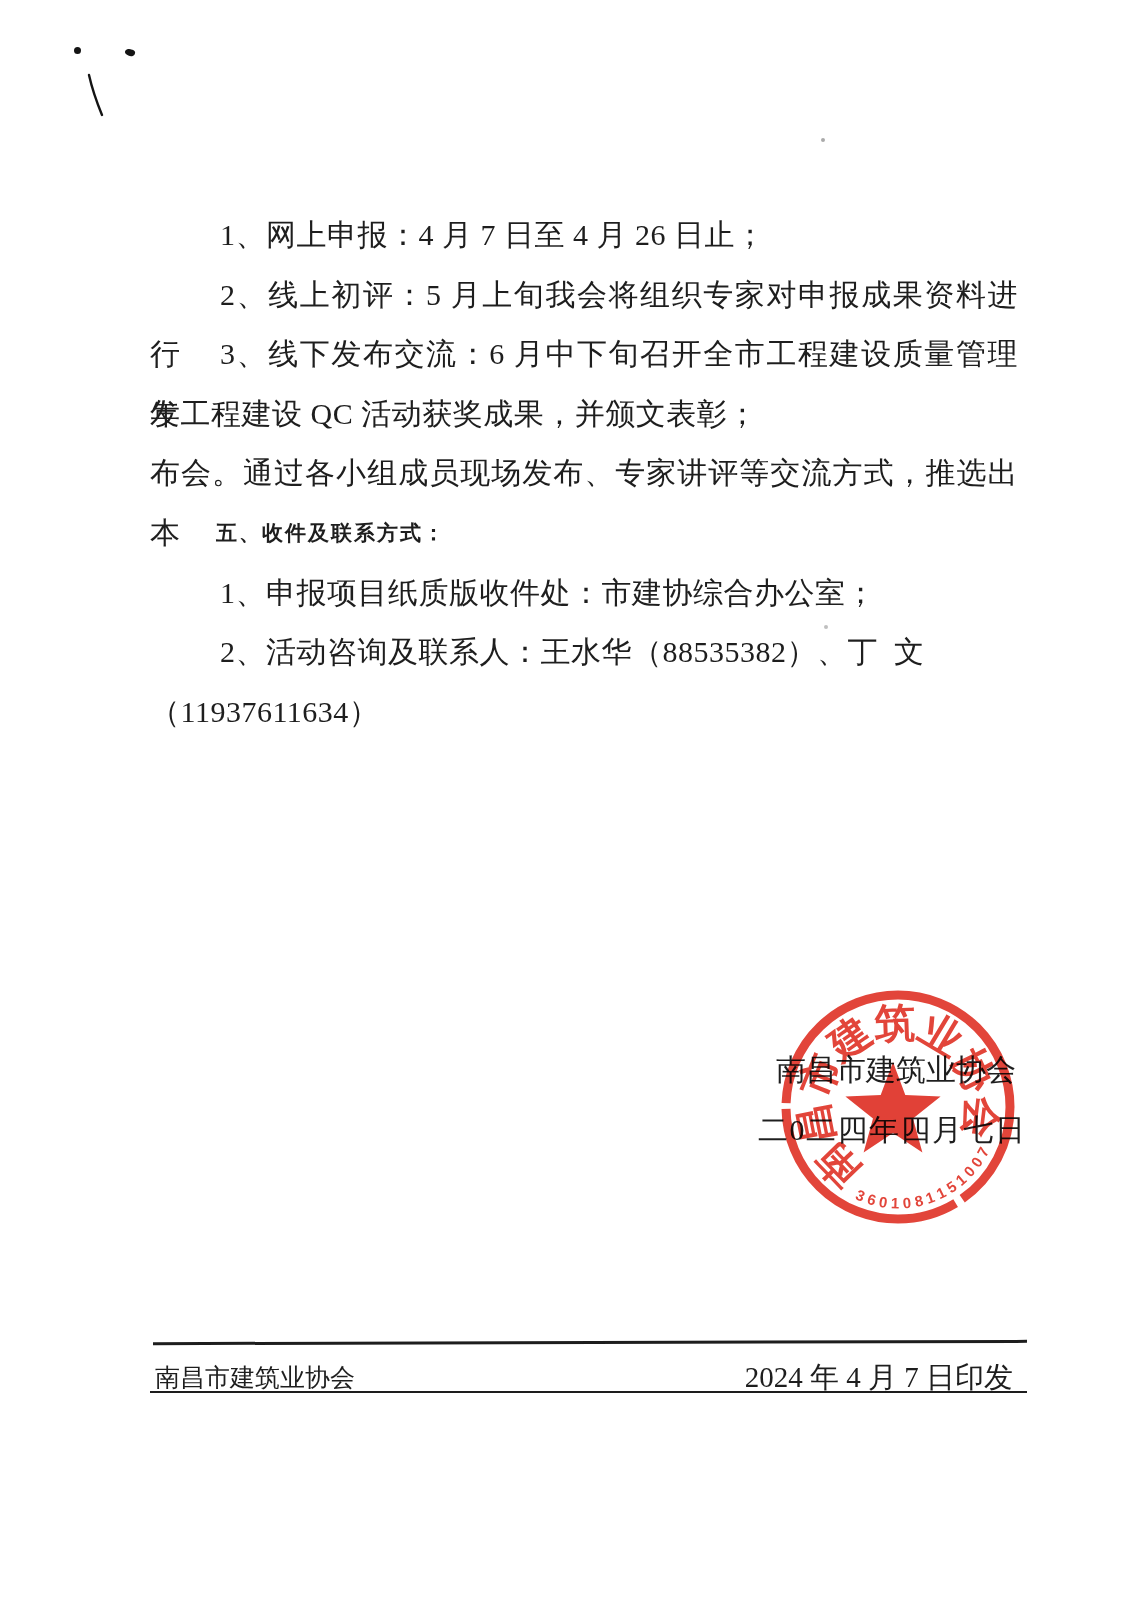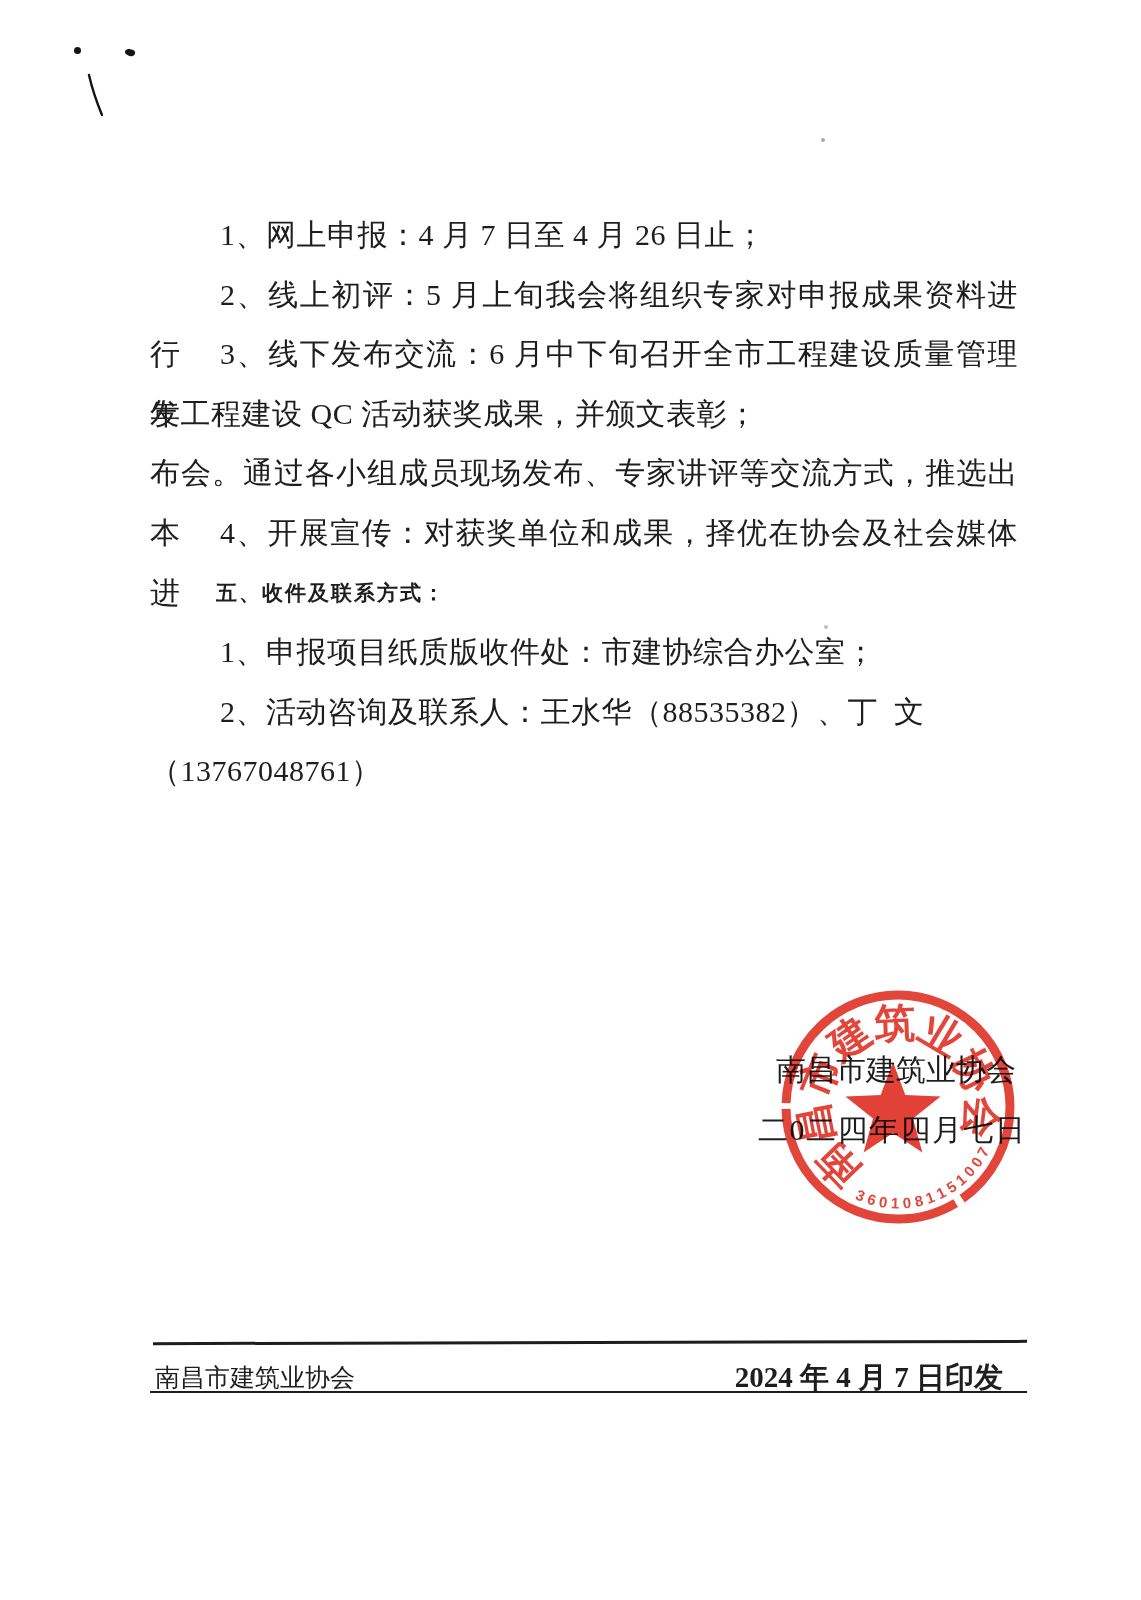--- a/index.html
+++ b/index.html
@@ -34,21 +34,21 @@
     font-size:41px; fill:#e03529; text-anchor:middle; dominant-baseline:central;
   }
   .seal-serial-digit {
     font-family:"Liberation Sans","DejaVu Sans",sans-serif; font-weight:bold;
     font-size:15px; fill:#e03529; text-anchor:middle; dominant-baseline:central;
   }
   
   .footer-rule-top    { position:absolute; left:153px; top:1341px; width:874px; height:3px; background:#1d1d1d; transform:rotate(-0.15deg); }
   .footer-rule-bottom { position:absolute; left:150px; top:1391px; width:877px; height:2px; background:#1d1d1d; }
   .footer-issuer { position:absolute; left:155px; top:1361px; font-size:25px; letter-spacing:0; }
-  .footer-date   { position:absolute; right:138px; top:1358px; font-size:29px; white-space:pre;font-weight:bold; }
+  .footer-date   { position:absolute; right:128px; top:1358px; font-size:29px; white-space:pre; }
   .page-number   { position:absolute; left:581px; top:1441px; font-size:23px; }
   
   .ink { position:absolute; }
   .mark-dot1 { left:74px;  top:47px; width:7px;  height:7px; background:#141414; border-radius:50%; }
   .mark-dot2 { left:125px; top:49px; width:10px; height:7px; background:#141414; border-radius:60% 40% 55% 45%; transform:rotate(25deg); }
   .mark-stroke { left:85px; top:73px; width:22px; height:46px; }
   .speck-1 { left:821px; top:138px; width:4px; height:4px; background:#8d8d8d; border-radius:50%; opacity:.75; }
   .speck-2 { left:824px; top:625px; width:4px; height:4px; background:#9c9c9c; border-radius:50%; opacity:.65; }
   .bottom-edge { left:0; top:1596px; width:1141px; height:3px;
     background:linear-gradient(to right,#f0f0f0 0%,#d8d8d8 50%,#ababab 100%); }
@@ -68,25 +68,24 @@
   <div class="ink speck-1"></div>
   <div class="ink speck-2"></div>
   <div class="ink bottom-edge"></div>
 
   <div class="textblock">
     <div class="line indent-num">1、网上申报：4 月 7 日至 4 月 26 日止；</div>
     <div class="line indent-num fill">2、线上初评：5 月上旬我会将组织专家对申报成果资料进行</div>
     <div class="line indent-num fill">3、线下发布交流：6 月中下旬召开全市工程建设质量管理发</div>
     <div class="line">年工程建设 QC 活动获奖成果，并颁文表彰；</div>
     <div class="line fill">布会。通过各小组成员现场发布、专家讲评等交流方式，推选出本</div>
-    <div class="line indent-num fill">4、开展宣传：对获奖单位和成果，择优在协会及社会媒体进</div>
     <div class="line indent-head head">五、收件及联系方式：</div>
     <div class="line indent-num">1、申报项目纸质版收件处：市建协综合办公室；</div>
     <div class="line indent-num">2、活动咨询及联系人：王水华（88535382）、丁  文</div>
-    <div class="line">（13767048761）</div>
+    <div class="line">（11937611634）</div>
   </div>
 
   <div class="sig-org">南昌市建筑业协会</div>
   <div class="sig-date">二0二四年四月七日</div>
 
   <svg class="seal" width="300" height="290" viewBox="750 965 300 290">
     <circle class="seal-circle" cx="898" cy="1107" r="112" pathLength="360" stroke-dasharray="55 4 120 3 178"></circle>
     <polygon class="seal-star" points="893,1062 905.3,1095 940.6,1096.6 913,1118.5 922.4,1152.5 893,1133 863.6,1152.5 873,1118.5 845.4,1096.6 880.7,1095"></polygon>
     <g class="ring">
         <text class="seal-ring-char" transform="translate(837.6 1165.4) rotate(-134.0)">南</text>

